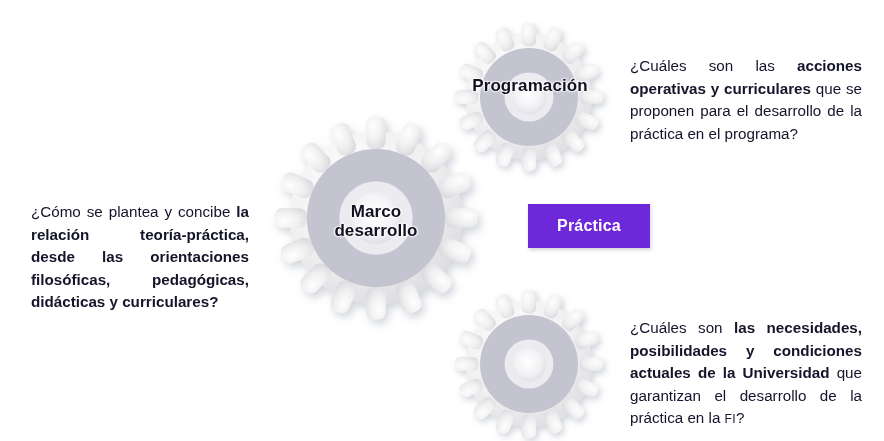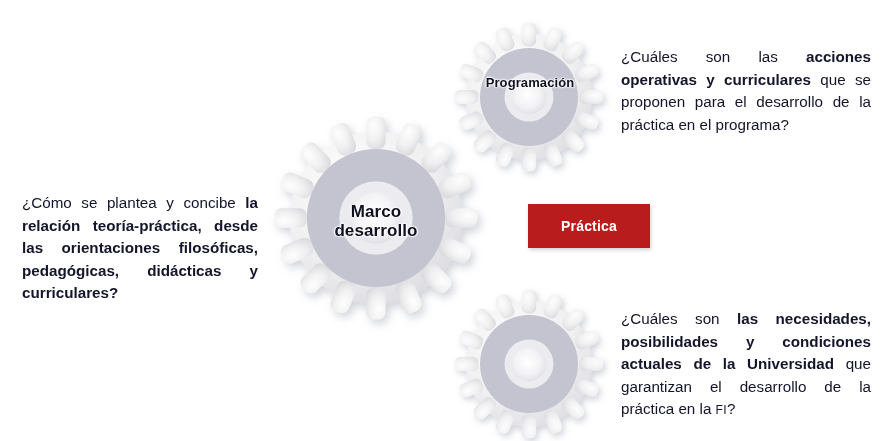--- a/index.html
+++ b/index.html
@@ -35,32 +35,32 @@
     text-align: center;
     line-height: 1.12;
     pointer-events: none;
     text-shadow:
        0 0 2px #ffffff,
        0 0 3px #ffffff,
        1px 0 2px #ffffff,
       -1px 0 2px #ffffff;
   }
   .gear-label.big   { font-size: 17px; }
-  .gear-label.small { font-size: 13px; }
+  .gear-label.small { font-size: 17px; }
 
   
   .practica-chip {
     position: absolute;
     left: 528px;
     top: 204px;
     width: 122px;
     height: 44px;
-    background: #b91c1c;
+    background: #6d28d9;
     color: #ffffff;
-    font-size: 14px;
+    font-size: 16px;
     font-weight: bold;
     display: flex;
     align-items: center;
     justify-content: center;
     letter-spacing: .2px;
     box-shadow: 1px 2px 4px rgba(0,0,0,.18);
   }
 
   
   .qblock {
@@ -71,21 +71,21 @@
     text-align: justify;
     text-justify: inter-word;
   }
   .qblock b { font-weight: bold; }
   .qblock .sc { font-size: 0.8em; font-weight: normal; letter-spacing: .3px; }
 
   #q-left     { left: 14px;  top: 184px; width: 252px; }
   #q-topright { left: 613px; top: 38px;  width: 266px; }
   #q-botright { left: 613px; top: 300px; width: 266px; }
   
-  .qblock p { margin: 8px; }
+  .qblock p { margin: 17px; }
 </style>
 </head>
 <body>
 
 <div id="canvas">
 
   <div class="gear" style="left:450px; top:18px; width:158px; height:158px;">
     <svg width="158" height="158" viewBox="0 0 200 200" aria-hidden="true">
       <defs>
         <radialGradient id="bodyG-prog" cx="38%" cy="32%" r="78%">

